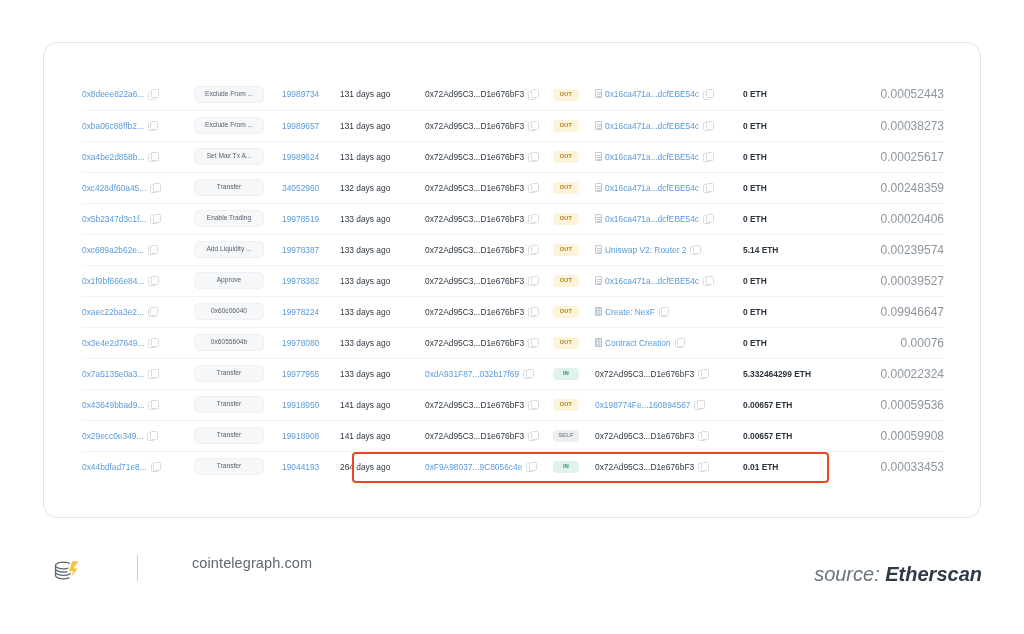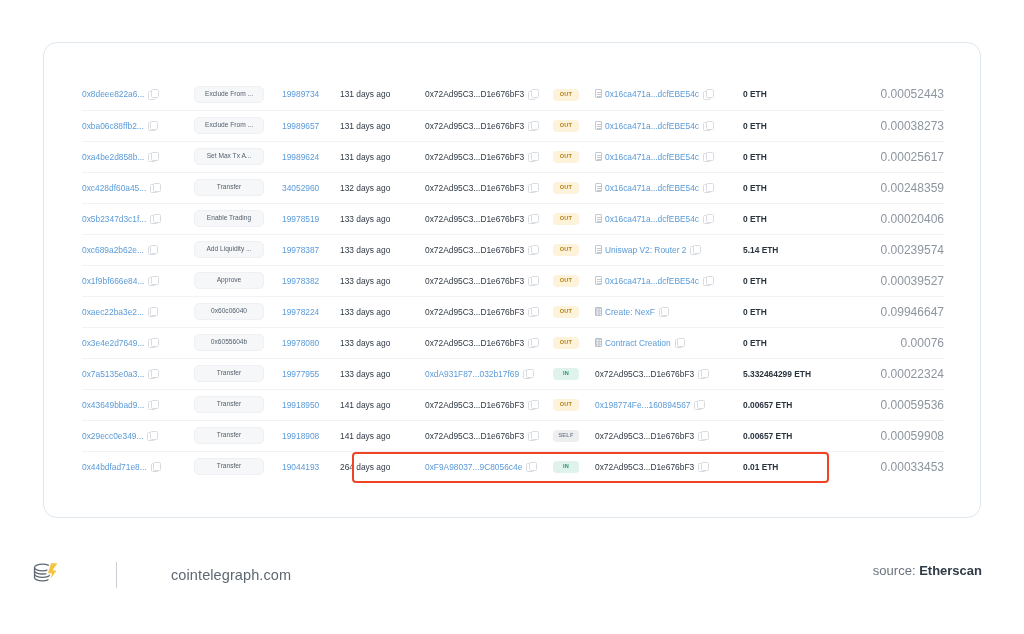--- a/index.html
+++ b/index.html
@@ -141,40 +141,41 @@
   }
 
   
   .footer {
     position: absolute;
     left: 0; top: 545px;
     width: 1024px; height: 70px;
   }
   .brand {
     position: absolute;
-    left: 30px; top: 10px;
-    display: flex; align-items: center;
+    left: 51px; top: 10px;
+    display: flex; 
     height: 40px;
     gap: 36px;
   }
   .logo { width: 32px; height: 32px; }
   .divider {
     width: 1px; height: 26px;
     background: #c9ced4;
     margin: 0 18px;
   }
   .brand-text {
     font-size: 14.5px;
     color: #5d6873;
     letter-spacing: .1px;
   }
   .source {
     position: absolute;
     right: 42px; top: 18px;
-    font-size: 13px;
+    font-size: 20px;
+    font-style: italic;
     color: #4a5560;
   }
   .source .src-label { font-weight: normal; color: #6a737d; }
   .source .src-name  { font-weight: bold; color: #2e3a47; }
 </style>
 </head>
 <body>
 
 <div class="page">
 

